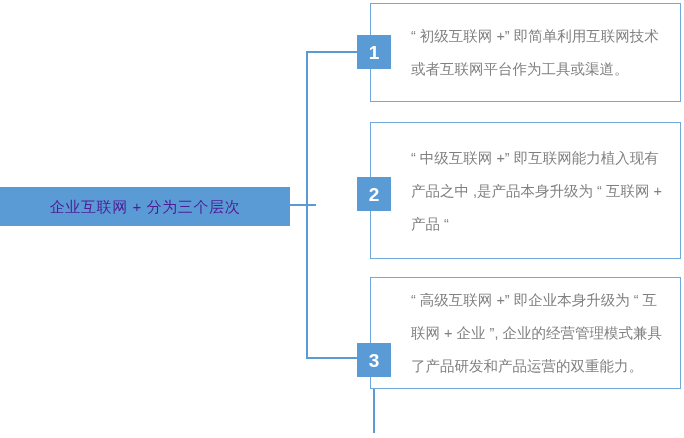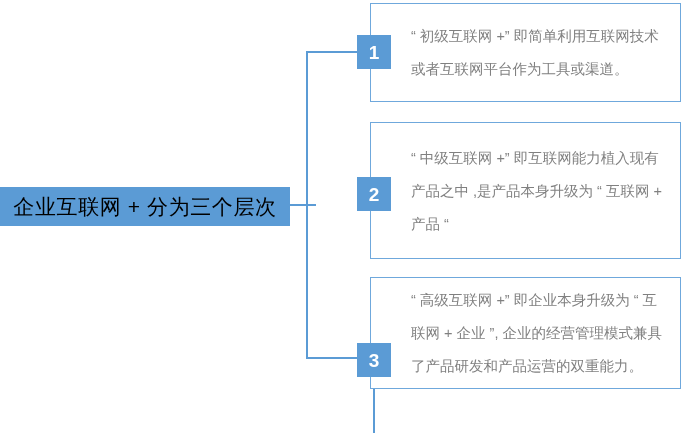--- a/index.html
+++ b/index.html
@@ -30,22 +30,22 @@
     top: 187px;
     width: 290px;
     height: 39px;
     background: #5B9BD5;
     display: flex;
     align-items: center;
     justify-content: center;
     box-sizing: border-box;
   }
   .root-label {
-    color: #000000;
-    font-size: 21px;
+    color: #4c1d95;
+    font-size: 15px;
     letter-spacing: 0.6px;
     white-space: nowrap;
     line-height: 1;
   }
 
   
   .conn {
     position: absolute;
     background: #5B9BD5;
   }

